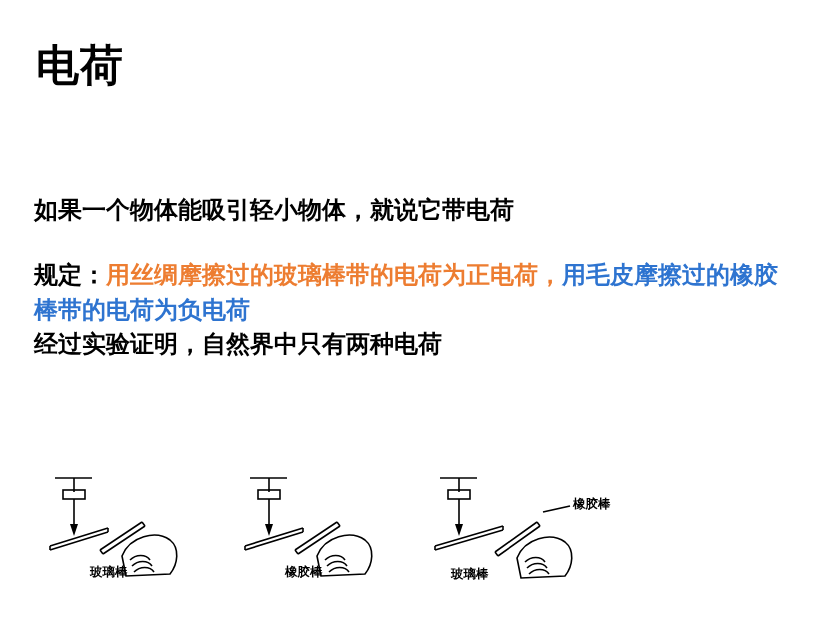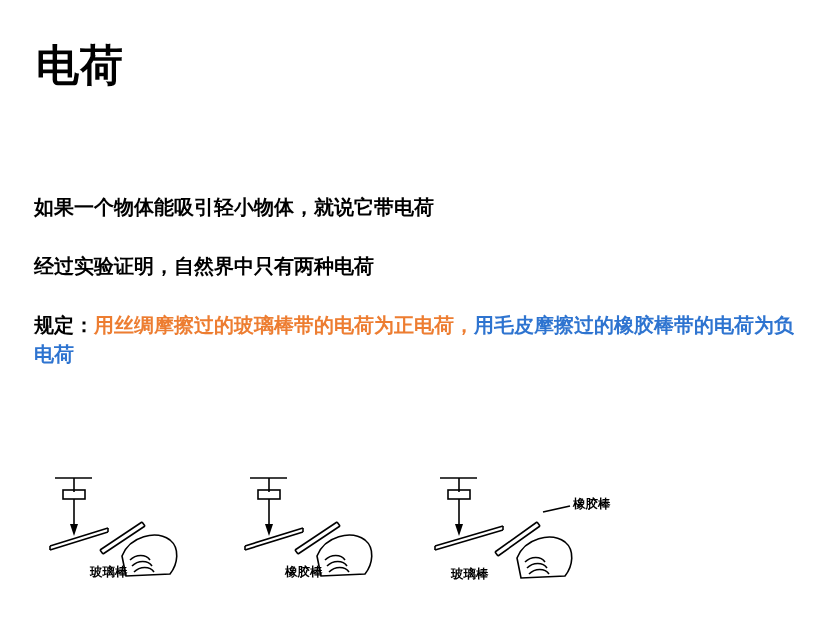--- a/index.html
+++ b/index.html
@@ -30,21 +30,21 @@
     color: #000000;
     line-height: 1.1;
   }
   .body-block {
     position: absolute;
     left: 34px;
     top: 193px;
     width: 760px;
   }
   .para {
-    font-size: 20px;
+    font-size: 24px;
     font-weight: bold;
     line-height: 1.45;
     color: #000000;
     margin: 0 0 30px 0;
   }
   .para.last {
     margin-bottom: 0;
   }
   .hl {
     color: #ed7d31;
@@ -81,26 +81,26 @@
 <div class="slide">
 
   <div class="slide-title">电荷</div>
 
   <div class="body-block">
 
     <p class="para">
       <span>如果一个物体能吸引轻小物体，就说它带电荷</span>
     </p>
 
+    <p class="para last">
+      <span>规定：</span><span class="hl">用丝绸摩擦过的玻璃棒带的电荷为正电荷</span><span class="hl">，</span><span class="hl2">用毛皮摩擦过的橡胶棒带的电荷为负电荷</span>
+    </p>
+
     <p class="para">
       <span>经过实验证明，自然界中只有两种电荷</span>
-    </p>
-
-    <p class="para last">
-      <span>规定：</span><span class="hl">用丝绸摩擦过的玻璃棒带的电荷为正电荷</span><span class="hl">，</span><span class="hl2">用毛皮摩擦过的橡胶棒带的电荷为负电荷</span>
     </p>
 
   </div>
 
   <div class="figures">
 
     <div class="fig" style="left:0px;">
       <svg width="200" height="140" viewBox="0 0 200 140">
         <g stroke="#000" stroke-width="1.6" fill="none">
           <line x1="25" y1="14" x2="62" y2="14"></line>

